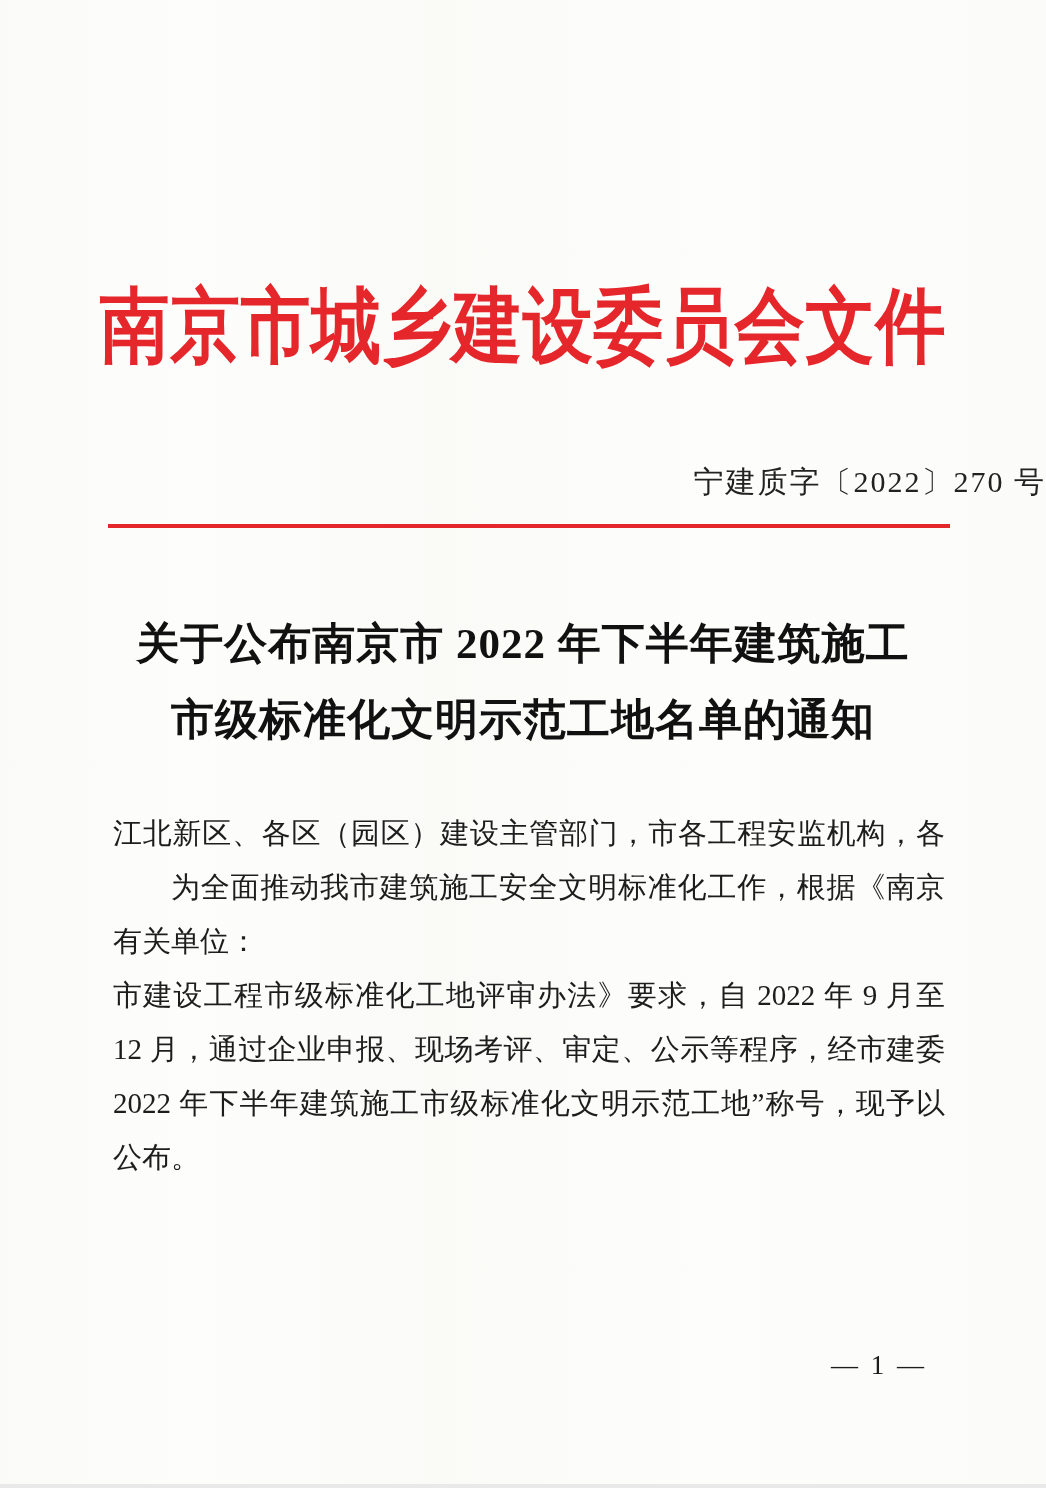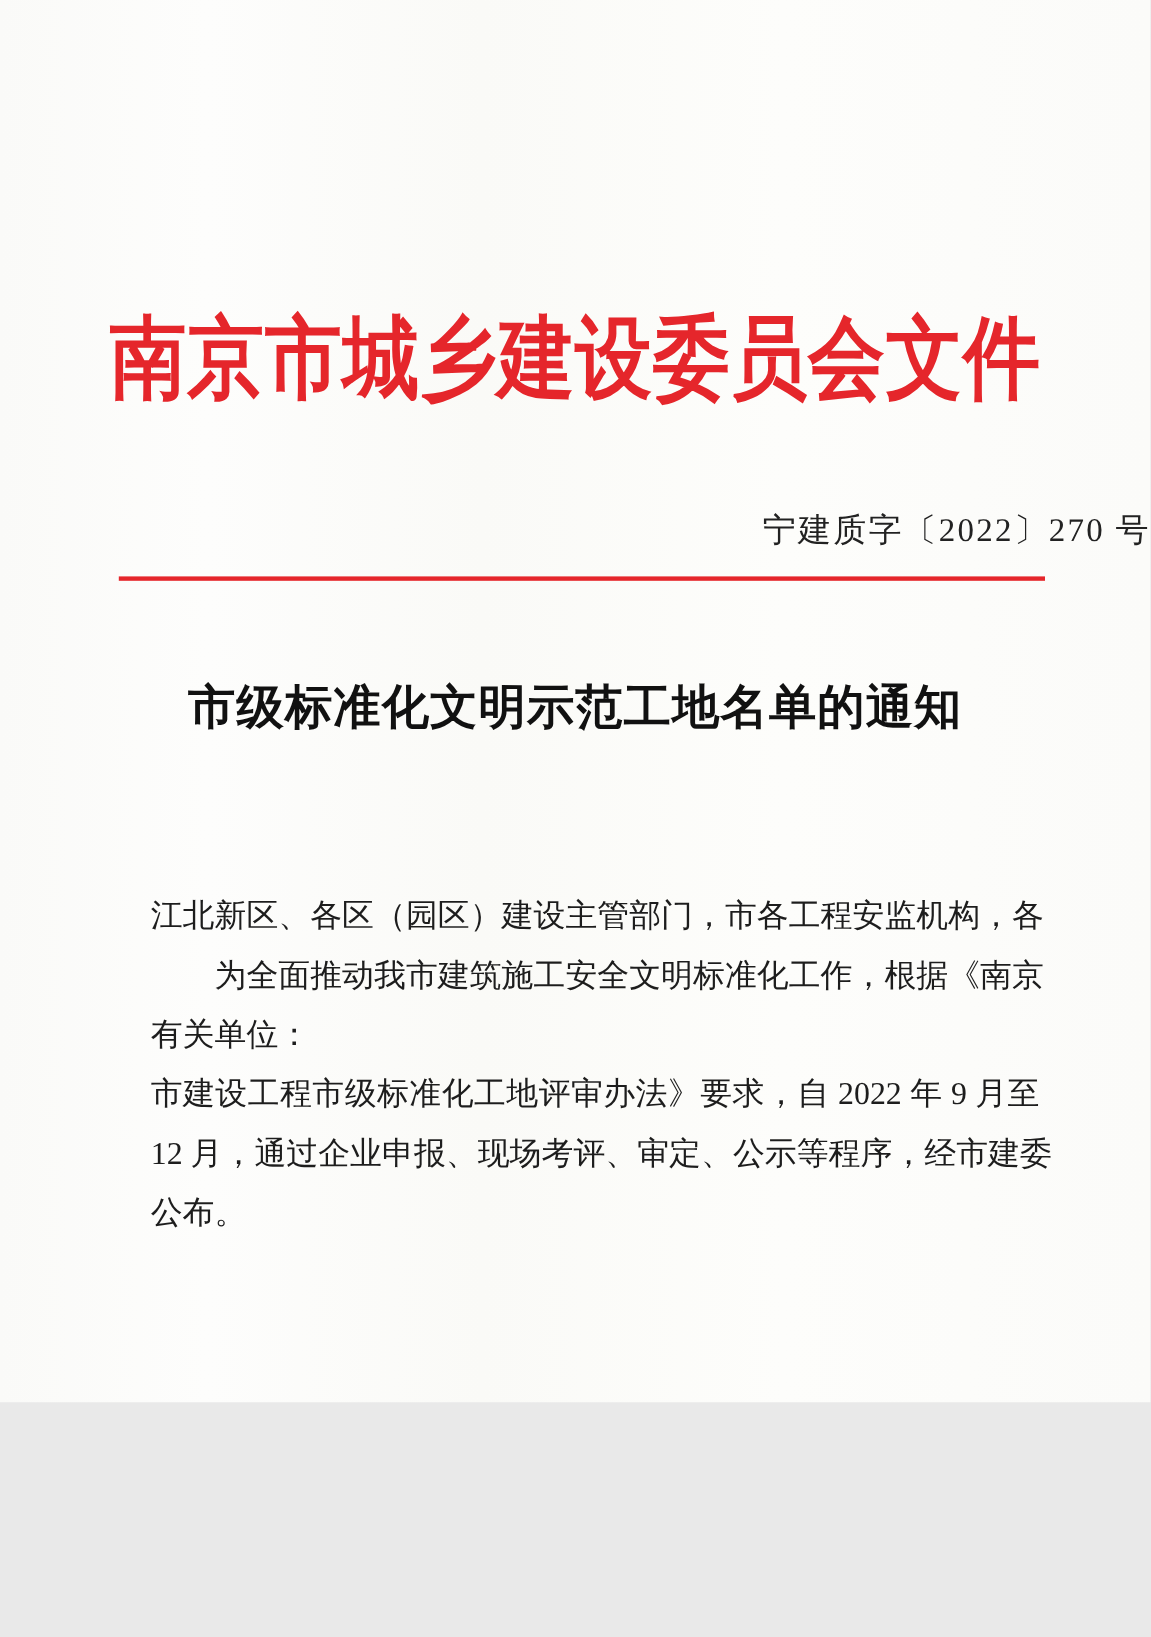--- a/index.html
+++ b/index.html
@@ -3,21 +3,21 @@
 <meta charset="utf-8">
 <style>
   html, body {
     margin: 0;
     padding: 0;
     background: #e9e9e9;
   }
   .page {
     position: relative;
     width: 1046px;
-    height: 1275px;
+    height: 1484px;
     margin: 0 auto;
     background: linear-gradient(90deg, #fafaf8 0%, #fdfdfc 18%, #fafaf7 42%, #fdfdfb 68%, #fbfbf9 100%);
     font-family: "Liberation Serif", "DejaVu Serif", serif;
     color: #1d1d1d;
     overflow: hidden;
   }
   .red-header {
     position: absolute;
     top: 272px;
     left: 0;
@@ -68,21 +68,20 @@
     width: 832px;
     font-size: 29px;
     color: #1d1d1d;
   }
   .bline {
     height: 54px;
     line-height: 54px;
     text-align: justify;
     text-align-last: justify;
     white-space: nowrap;
-    margin-left: 24px;
   }
   .bline.end {
     text-align: left;
     text-align-last: left;
   }
   .bline.indent {
     text-indent: 2em;
   }
   .page-number {
     position: absolute;
@@ -99,28 +98,30 @@
 
 <div class="page">
 
   <div class="red-header">南京市城乡建设委员会文件</div>
 
   <div class="doc-number">宁建质字〔2022〕270 号</div>
 
   <div class="red-line"></div>
 
   <div class="doc-title">
+    <div>关于公布南京市 2022 年下半年建筑施工</div>
     <div>市级标准化文明示范工地名单的通知</div>
   </div>
 
   <div class="body-text">
     <div class="bline">江北新区、各区（园区）建设主管部门，市各工程安监机构，各</div>
     <div class="bline indent">为全面推动我市建筑施工安全文明标准化工作，根据《南京</div>
 
     <div class="bline end">有关单位：</div>
     <div class="bline">市建设工程市级标准化工地评审办法》要求，自 2022 年 9 月至</div>
     <div class="bline">12 月，通过企业申报、现场考评、审定、公示等程序，经市建委</div>
+    <div class="bline">2022 年下半年建筑施工市级标准化文明示范工地”称号，现予以</div>
     <div class="bline end">公布。</div>
   </div>
 
   <div class="page-number">— 1 —</div>
 
 </div>
 
 </body></html>

